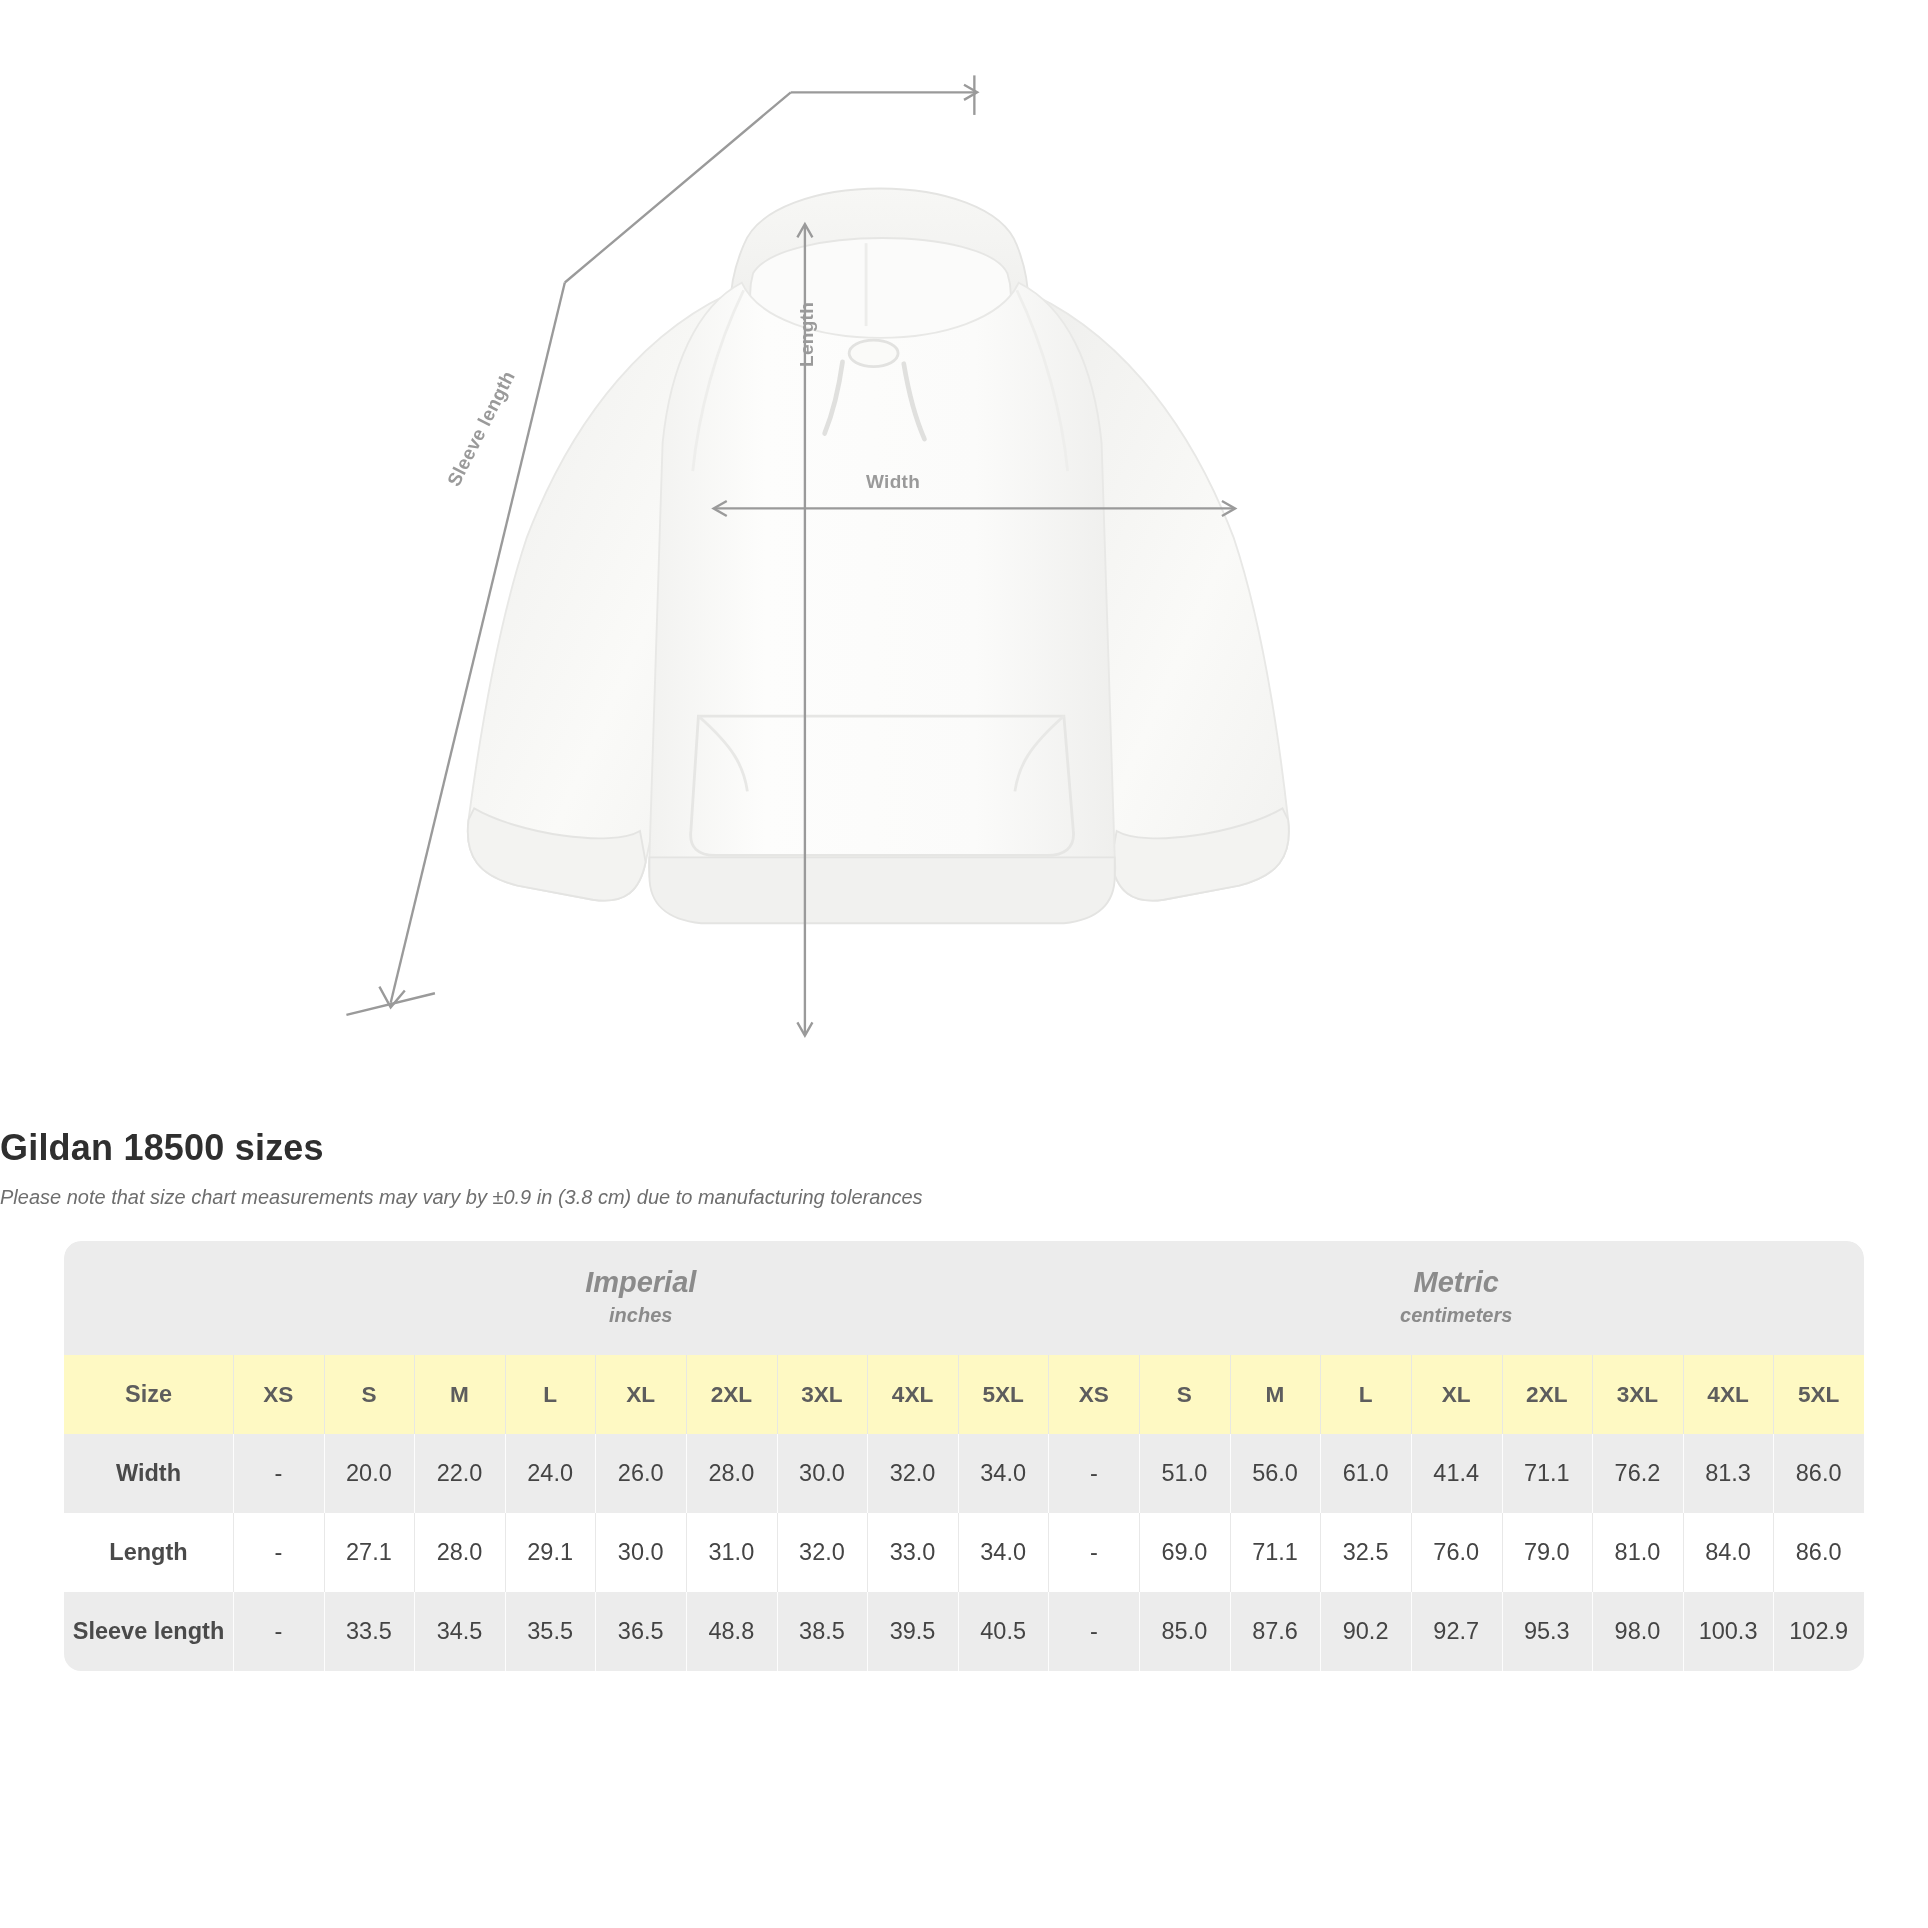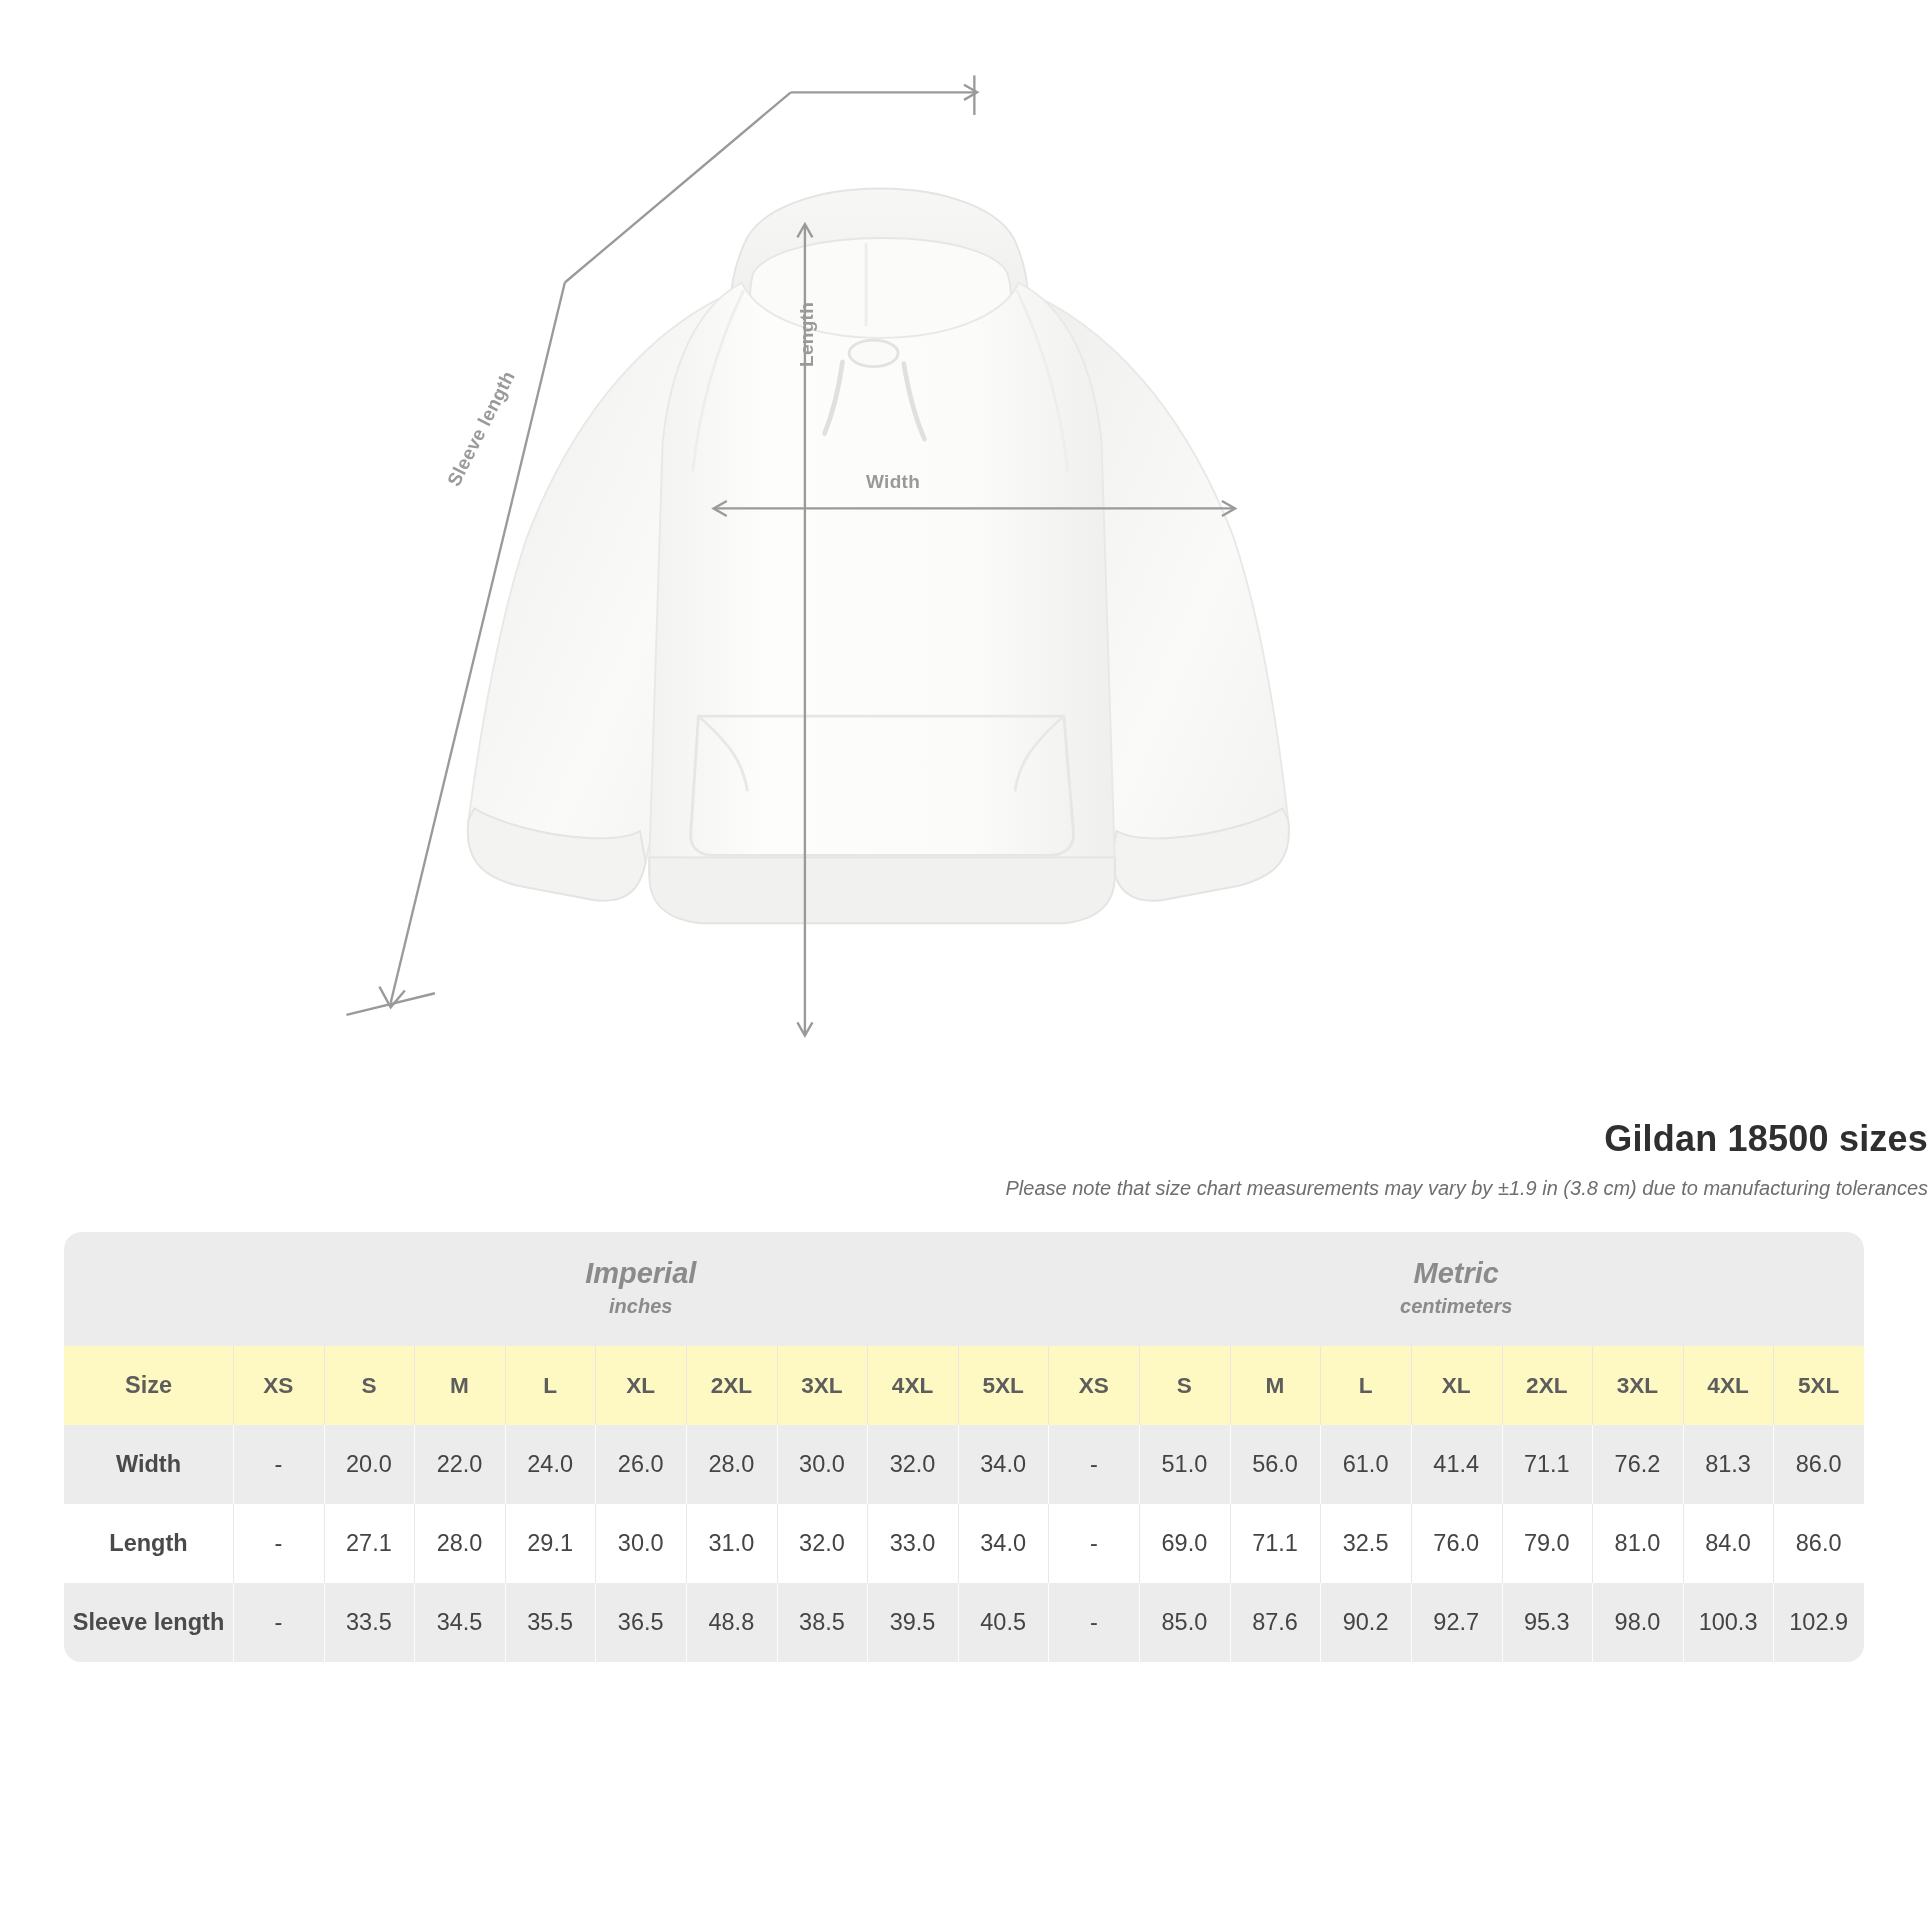--- a/index.html
+++ b/index.html
@@ -52,22 +52,22 @@
     font-weight: bold;
     letter-spacing: 0.3px;
     white-space: nowrap;
   }
   .m-label.width  { left: 866px; top: 471px; }
   .m-label.length { left: 796px; top: 367px; transform: rotate(-90deg); transform-origin: left top; }
   .m-label.sleeve { left: 443px; top: 480px; transform: rotate(-63deg); transform-origin: left top; }
 
   
   .title-block {
-    text-align: right;
-    margin-top: 7px;
+    text-align: left;
+    margin-top: 16px;
   }
   .chart-title {
     font-size: 36px;
     font-weight: bold;
     color: #2f2f2f;
     letter-spacing: 0.2px;
   }
   .chart-note {
     margin-top: 17px;
     font-size: 20px;
@@ -227,21 +227,21 @@
       </g>
     </svg>
 
     <div class="m-label width">Width</div>
     <div class="m-label length">Length</div>
     <div class="m-label sleeve">Sleeve length</div>
   </div>
 
   <div class="title-block">
     <div class="chart-title">Gildan 18500 sizes</div>
-    <div class="chart-note">Please note that size chart measurements may vary by ±1.9 in (3.8 cm) due to manufacturing tolerances</div>
+    <div class="chart-note">Please note that size chart measurements may vary by ±0.9 in (3.8 cm) due to manufacturing tolerances</div>
   </div>
 
   <div class="table-wrap">
     <table class="size-table">
       <colgroup>
         <col class="col-label">
         <col span="18" class="col-val">
       </colgroup>
       <tbody>
         <tr class="unit-band">

